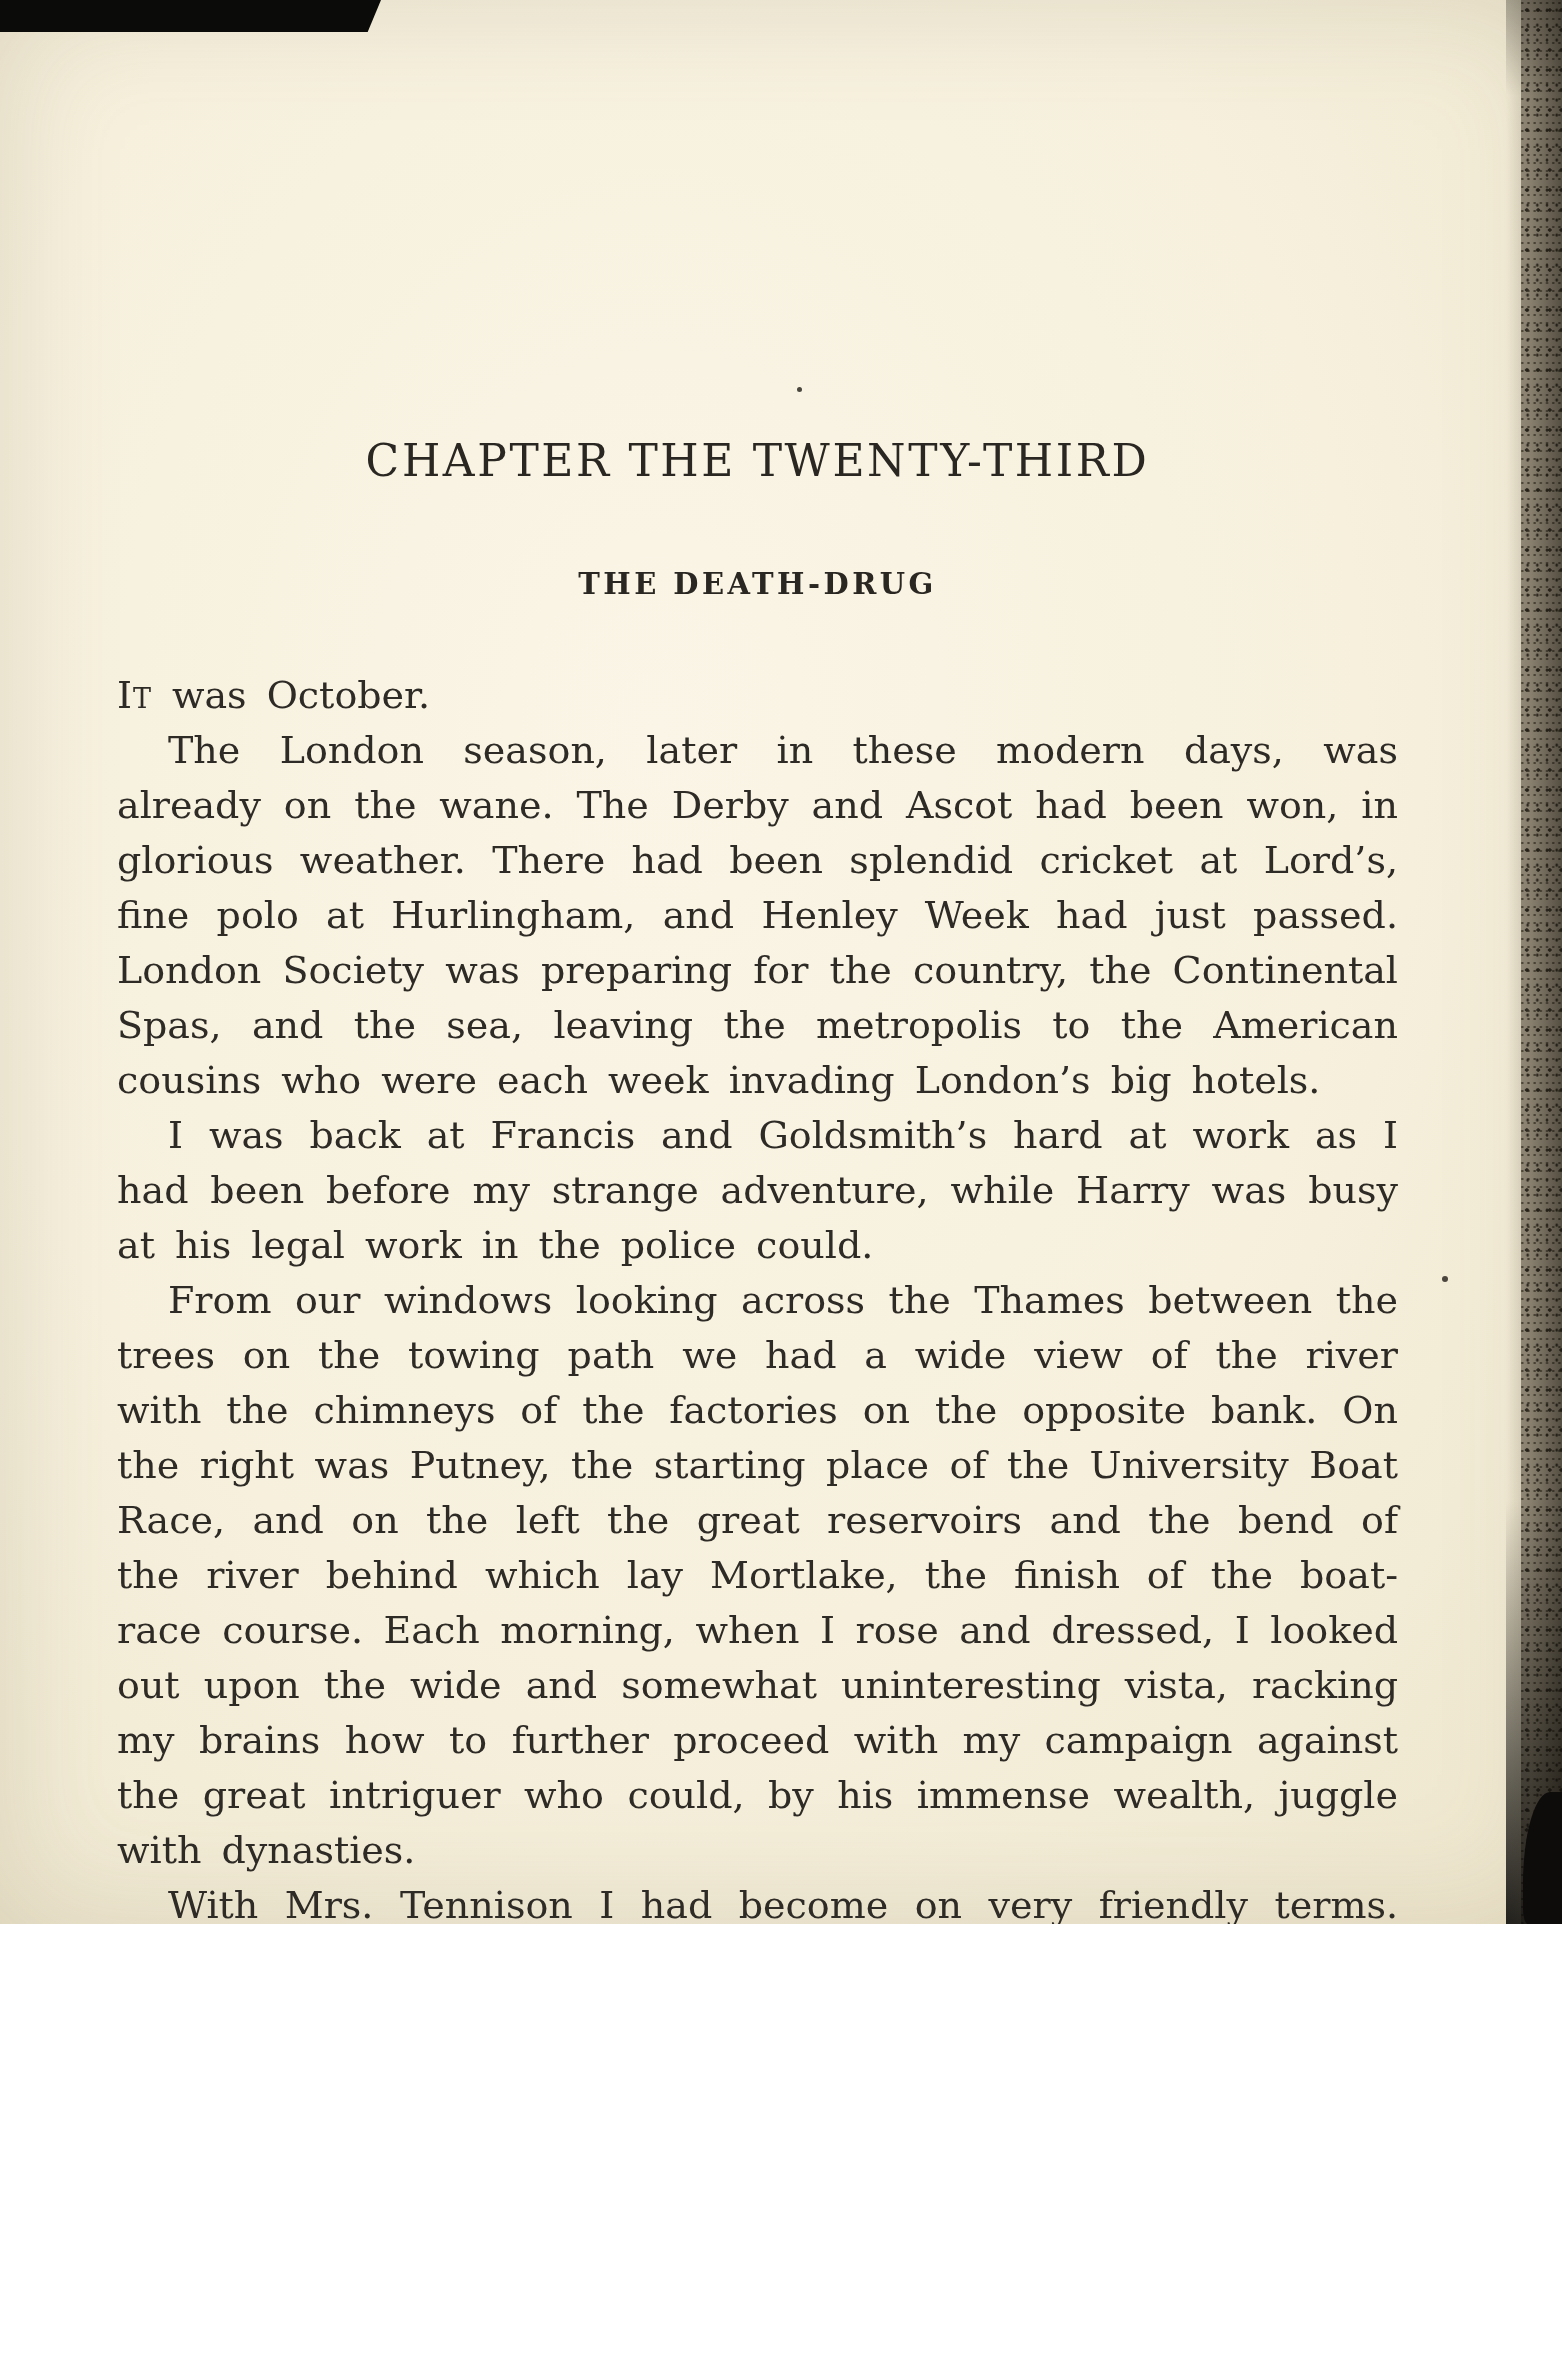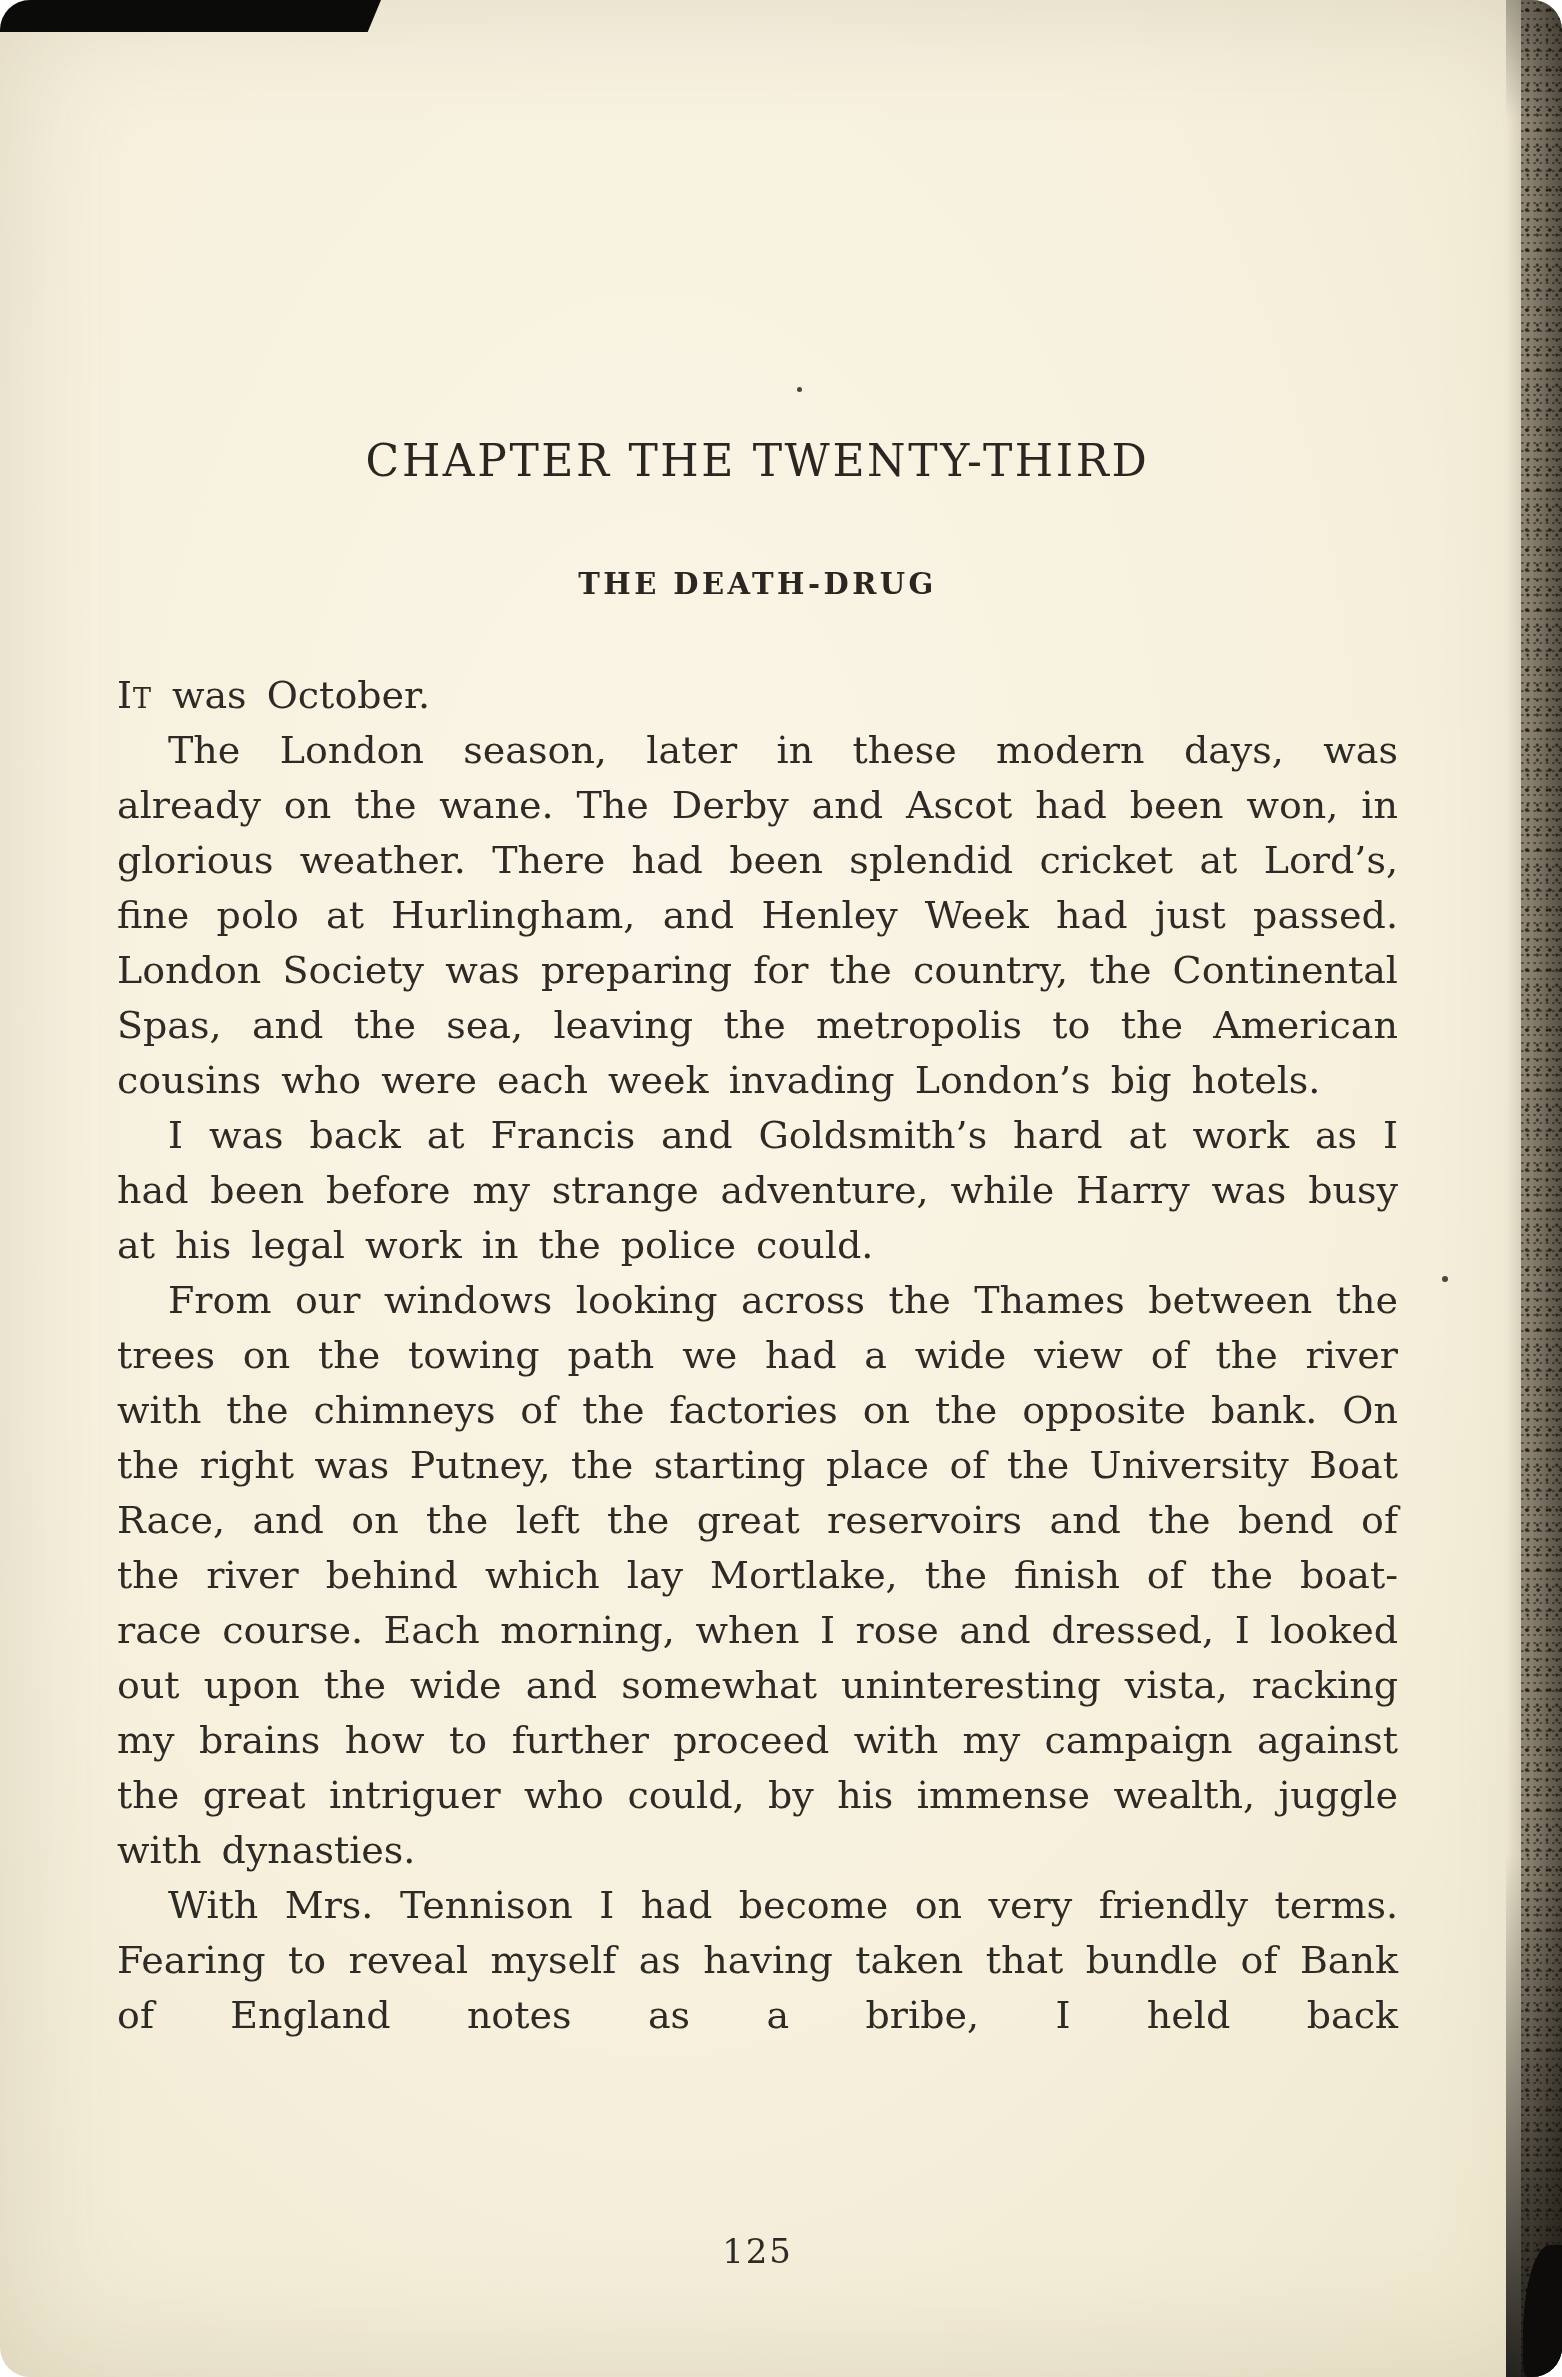--- a/index.html
+++ b/index.html
@@ -5,27 +5,26 @@
   html, body {
     margin: 0;
     padding: 0;
     width: 1562px;
     height: 2377px;
     font-family: "DejaVu Serif", "Liberation Serif", serif;
   }
   .page {
     position: relative;
     width: 1562px;
-    height: 2377px;
+    height: 1924px;
     overflow: hidden;
     background:
       radial-gradient(ellipse at 42% 38%, #faf5e6 0%, #f6f0dd 55%, #eee6cd 100%);
     box-shadow: inset 0 0 124px rgba(120,105,70,0.18);
     color: #2e2b26;
-    border-radius: 30px;
   }
 
   
   .top-bar {
     position: absolute;
     top: 0; left: 0;
     width: 381px; height: 32px;
     background: #0b0b0a;
     clip-path: polygon(0 0, 100% 0, 96.5% 100%, 0 100%);
   }

